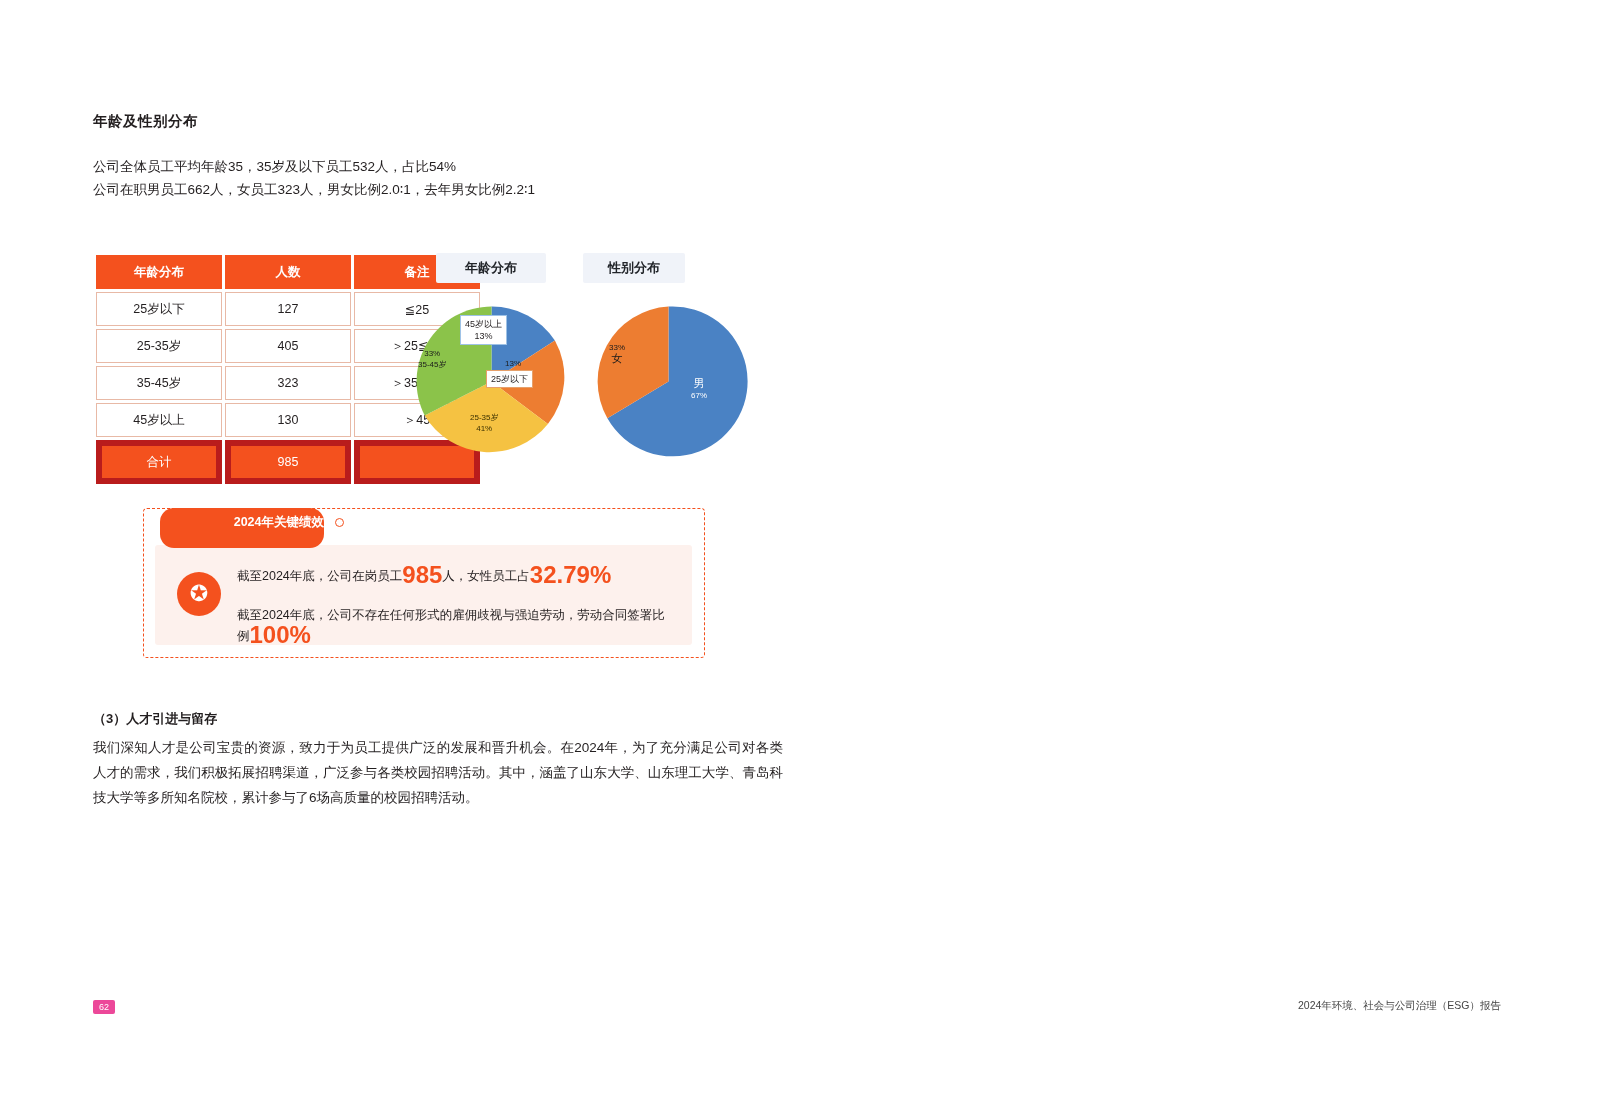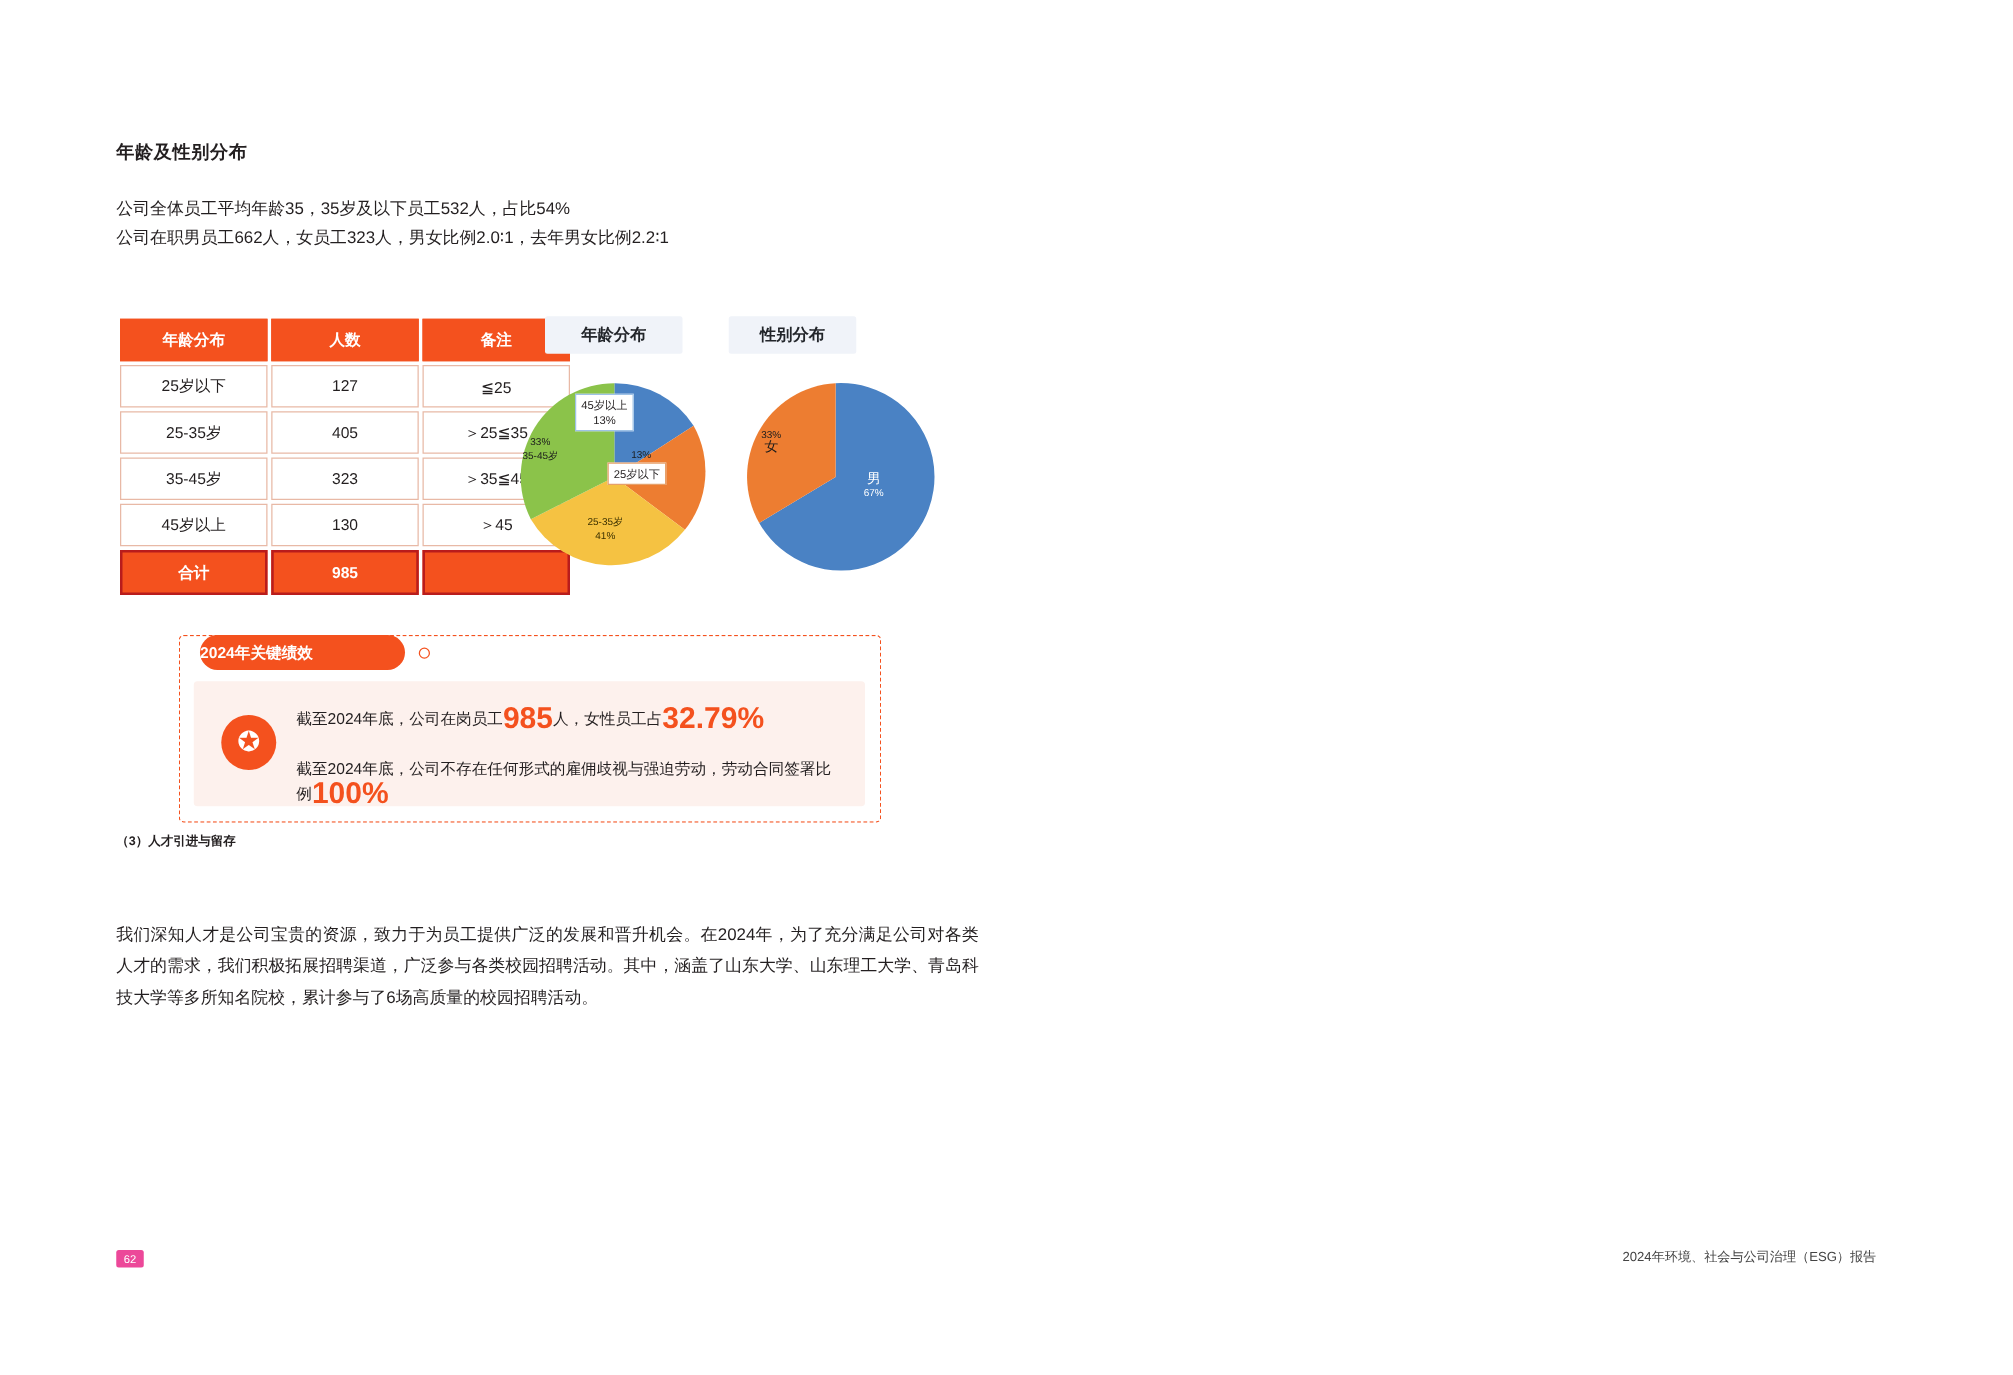--- a/index.html
+++ b/index.html
@@ -24,21 +24,21 @@
   .intro{
     position:absolute;left:78px;top:155px;width:640px;
     font-size:13.5px;line-height:23px;
   }
 
   
   .tbl{position:absolute;left:78px;top:252px;border-collapse:separate;border-spacing:3px;}
   .tbl td{width:112px;height:30px;text-align:center;font-size:12.5px;border:1px solid #e8b9a6;}
   .tbl td.h{background:#f4511e;color:#fff;font-weight:bold;border:1px solid #f4511e;}
   .tbl td.t{background:#fff;}
-  .tbl td.sum{background:#f4511e;color:#fff;font-weight:bold;border:2px solid #b91c1c;}
+  .tbl td.sum{background:#f4511e;color:#fff;font-weight:normal;border:6px solid #b91c1c;}
 
   
   .chart-cap{
     position:absolute;height:30px;line-height:30px;text-align:center;
     background:#f0f3f9;font-size:13px;font-weight:bold;color:#22252a;
     border-radius:2px;
   }
   #cap-age{left:421px;top:253px;width:110px;}
   #cap-gender{left:568px;top:253px;width:102px;}
 
@@ -51,42 +51,42 @@
     position:absolute;background:#fff;border:1px solid #9ec2e6;
     font-size:9px;padding:2px 4px;line-height:12px;text-align:center;white-space:nowrap;
   }
 
   
   .kpi{
     position:absolute;left:128px;top:508px;width:560px;height:148px;
     border:1px dashed #f4511e;border-radius:4px;
   }
   .kpi-tab{
-    position:absolute;left:145px;top:508px;width:164px;height:28px;
+    position:absolute;left:145px;top:508px;width:164px;height:40px;
     background:#f4511e;color:#fff;border-radius:14px;
-    font-size:12.5px;font-weight:bold;text-align:left;line-height:28px;
+    font-size:12.5px;font-weight:bold;text-align:right;line-height:28px;
   }
   .kpi-dot{
     position:absolute;left:320px;top:518px;width:7px;height:7px;border-radius:50%;
     border:1px solid #f4511e;background:#fff;
   }
   .kpi-inner{
     position:absolute;left:140px;top:545px;width:537px;height:100px;
     background:#fdf1ed;border-radius:3px;
   }
   .kpi-icon{
     position:absolute;left:162px;top:572px;width:44px;height:44px;border-radius:50%;
     background:#f4511e;color:#fff;font-size:22px;text-align:center;line-height:44px;
   }
   .kpi-row{position:absolute;left:222px;font-size:12.5px;line-height:20px;}
   .kpi-row .big{font-size:24px;font-weight:bold;color:#f4511e;vertical-align:-3px;}
   #kpi-r1{top:565px;width:440px;}
   #kpi-r2{top:605px;width:440px;}
 
-  .h3{position:absolute;left:78px;top:666px;font-size:10px;font-weight:bold;}
+  .h3{position:absolute;left:78px;top:710px;font-size:13px;font-weight:bold;}
   .para{position:absolute;left:78px;width:690px;font-size:13.5px;line-height:25px;text-align:justify;}
   #p1{top:735px;}
   #p2{top:818px;}
 
   
   .pg-num{
     position:absolute;width:22px;height:14px;background:#ec4899;color:#fff;
     font-size:9px;text-align:center;line-height:14px;border-radius:2px;
   }
   #pg-left{left:78px;top:1000px;}

